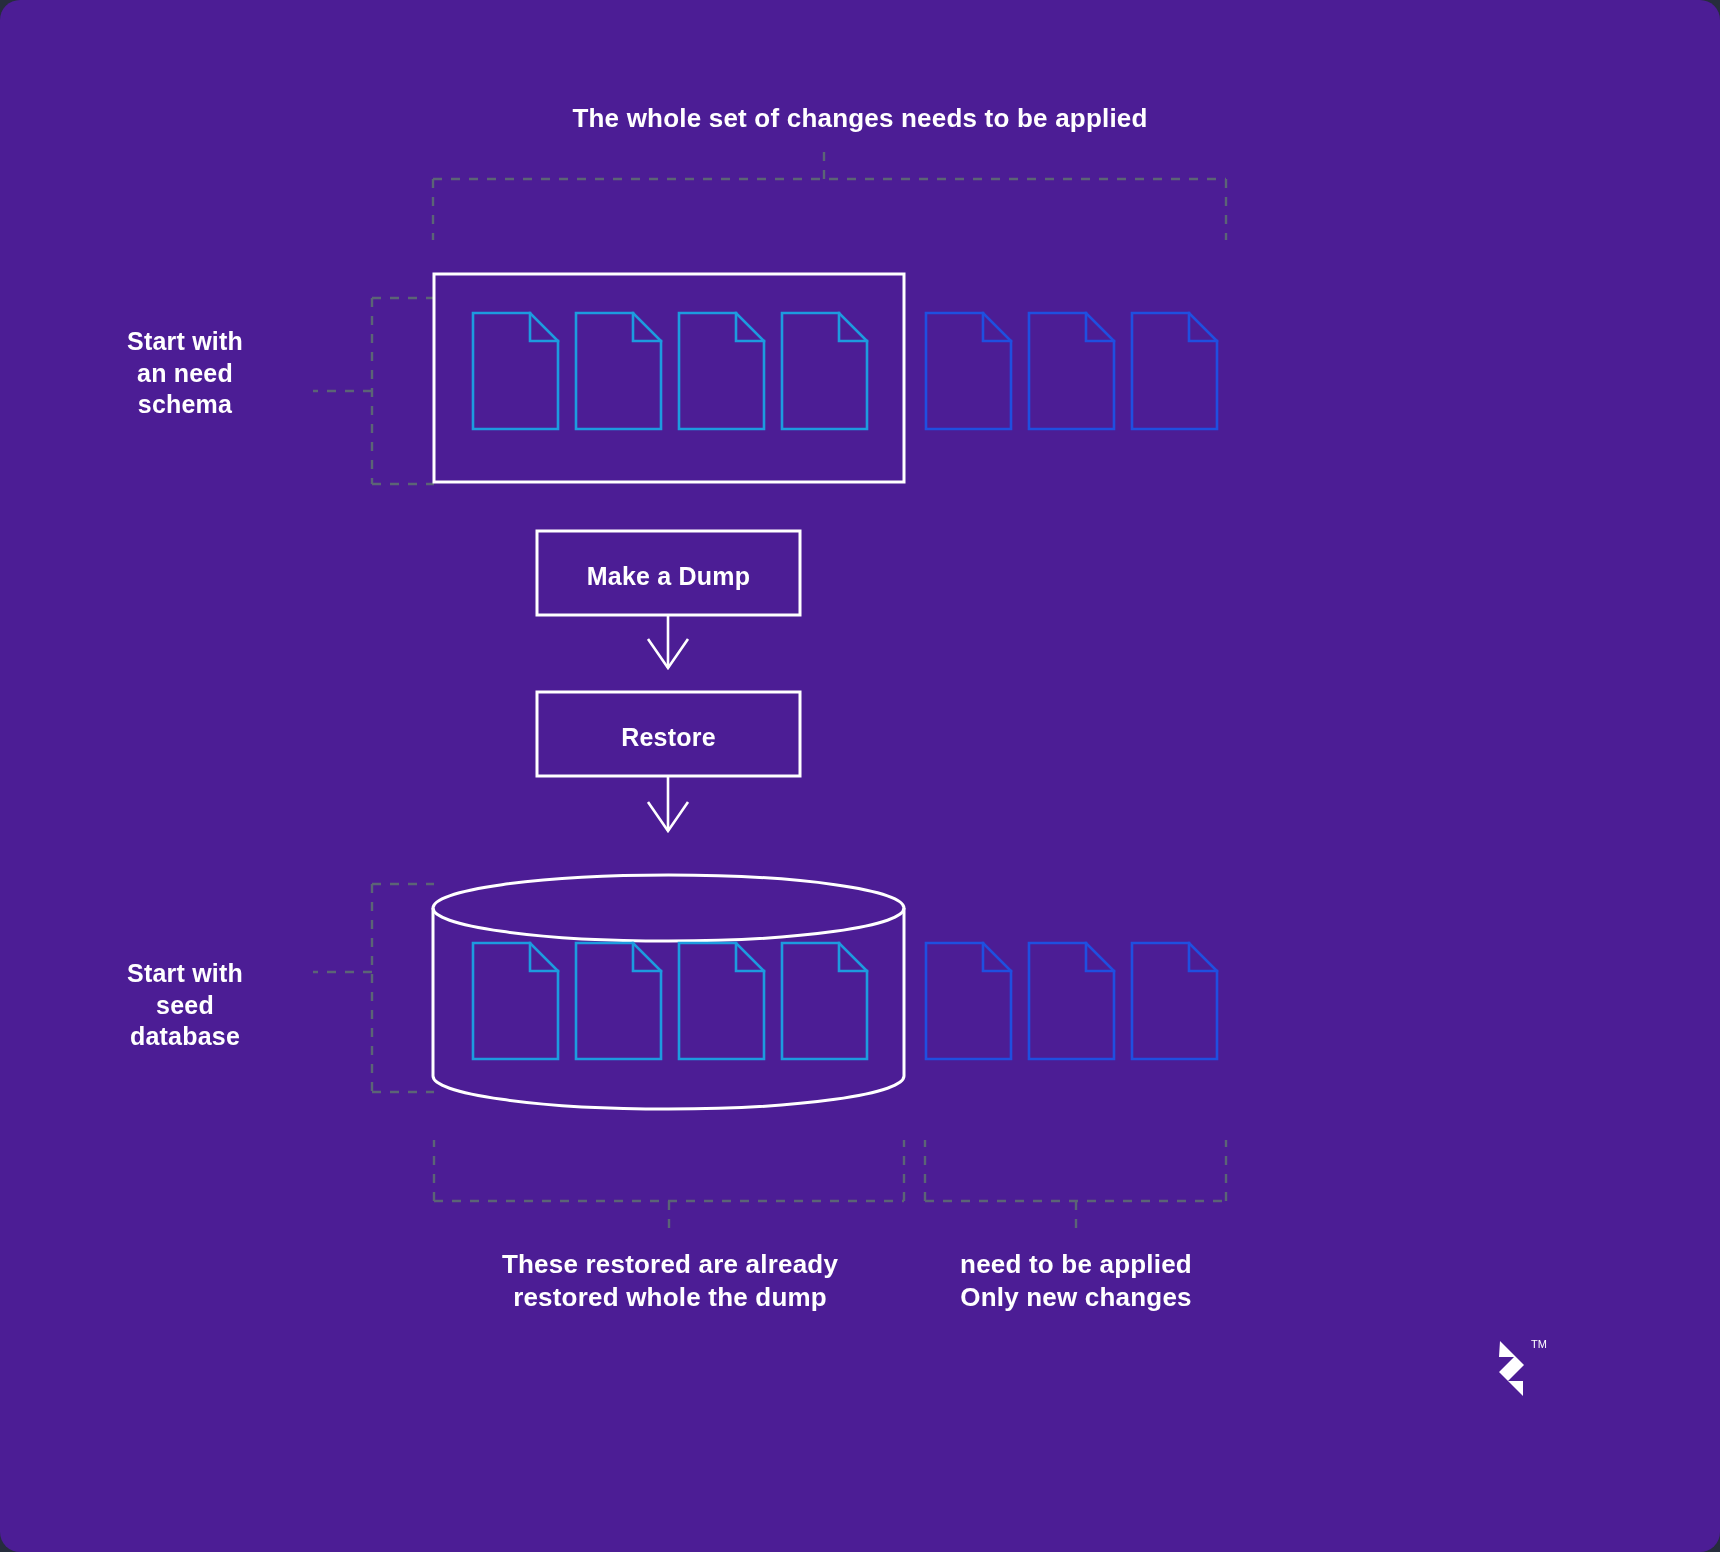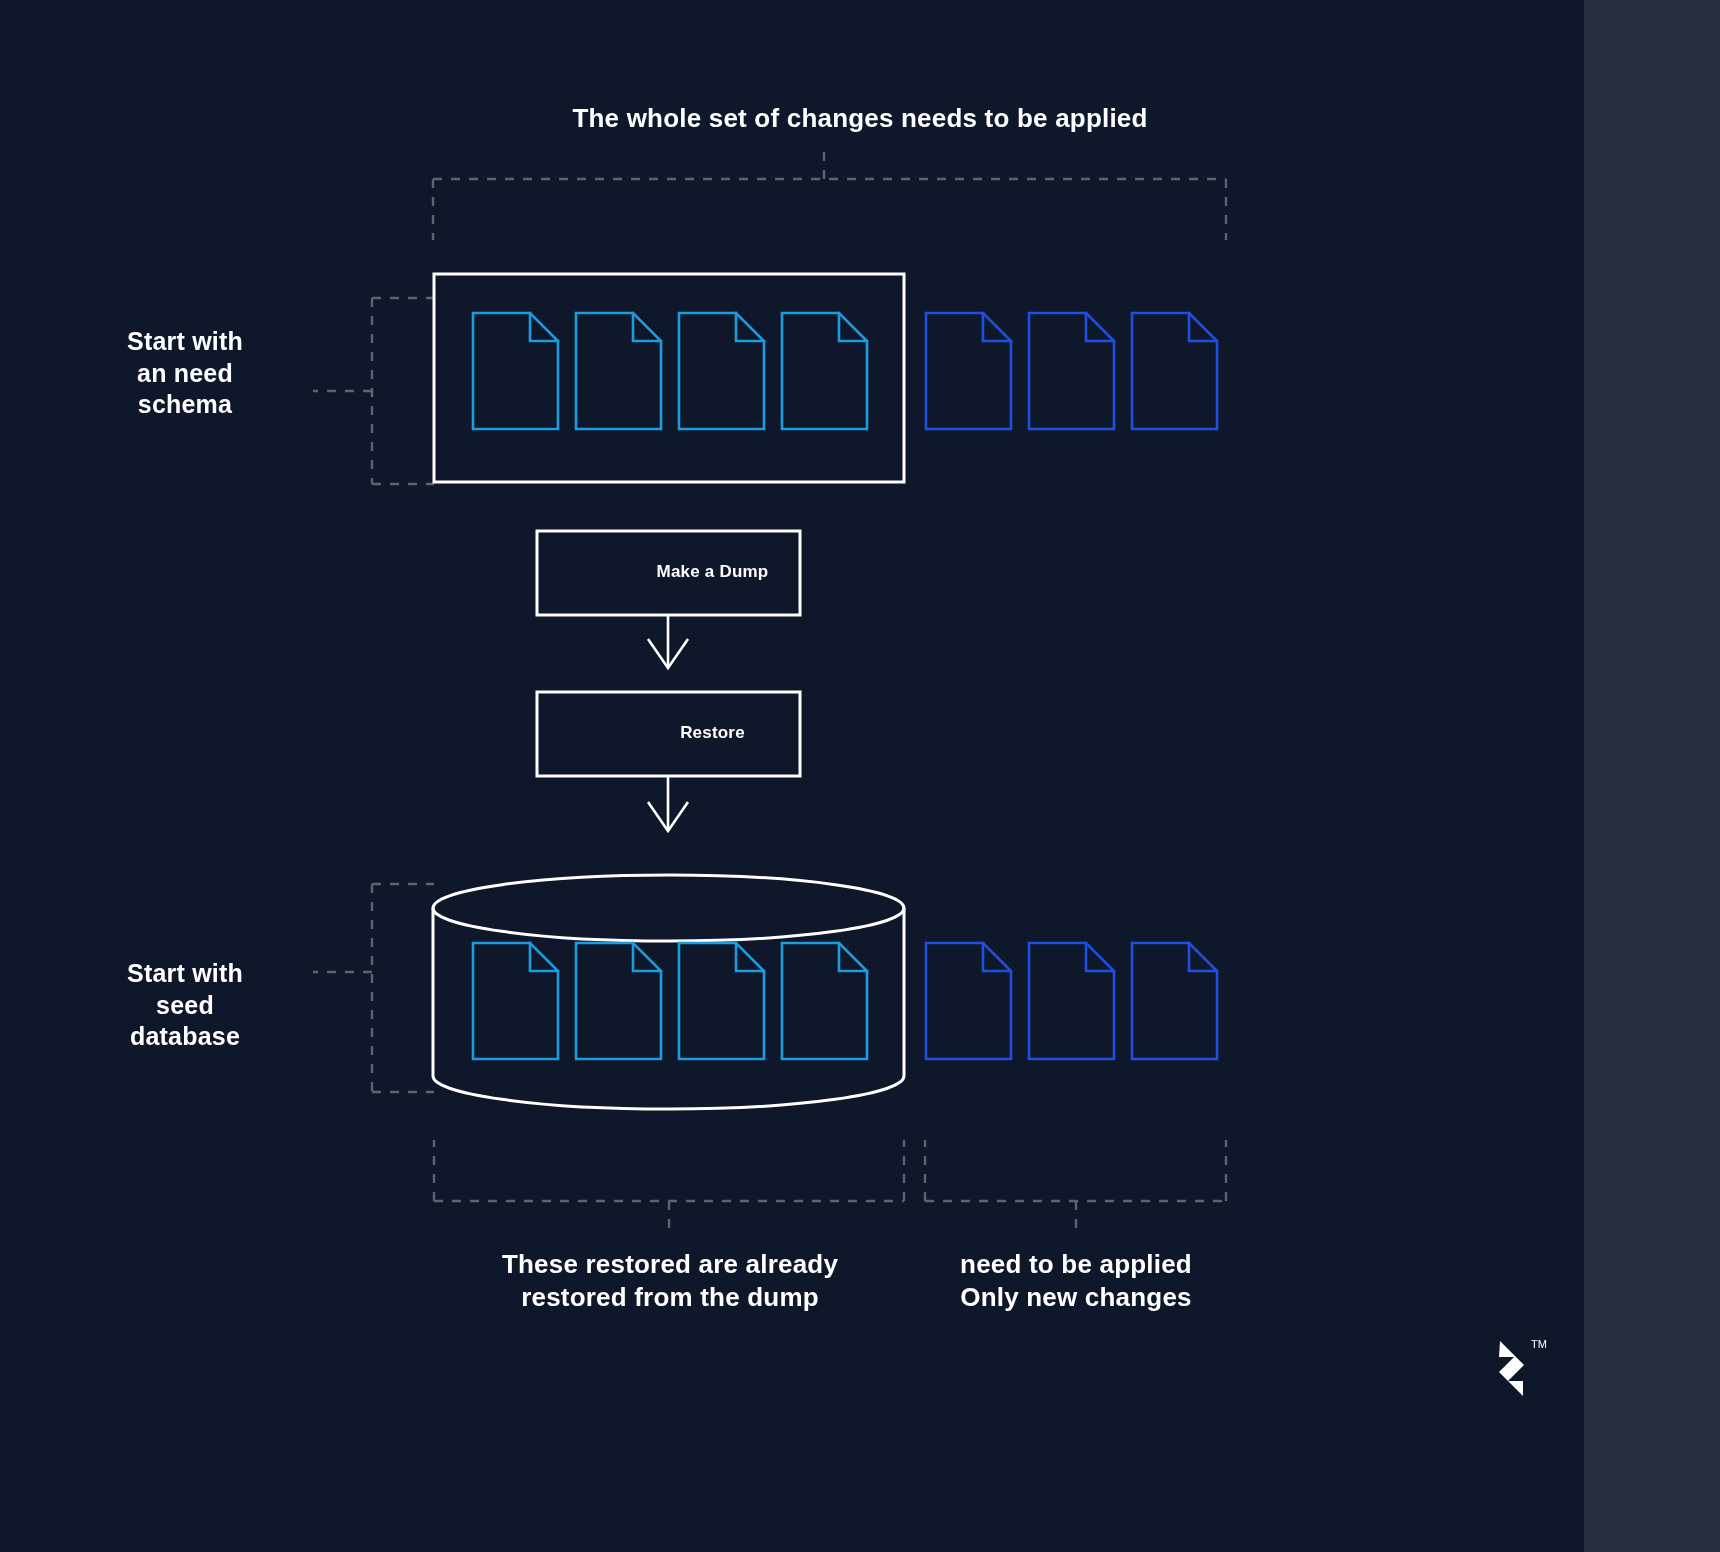--- a/index.html
+++ b/index.html
@@ -8,41 +8,42 @@
     background: #262d3d;
   }
   body {
     width: 1720px;
     height: 1552px;
     font-family: "Liberation Sans", sans-serif;
     overflow: hidden;
   }
   #stage {
     position: relative;
-    width: 1584px;
+    width: 1720px;
     height: 1552px;
-    background: #0f172a;
+    background: #4c1d95;
+    border-radius: 20px;
   }
   #stage svg {
     position: absolute;
     top: 0;
     left: 0;
   }
   .txt {
     position: absolute;
     color: #ffffff;
     font-weight: 700;
     letter-spacing: 0.2px;
     line-height: 1.26;
     text-align: center;
     white-space: pre;
   }
   .t-caption { font-size: 26px; font-weight: 700; }
   .t-side    { font-size: 25px; font-weight: 700; }
-  .t-box     { font-size: 17px; font-weight: 700; padding-left: 44px; }
+  .t-box     { font-size: 25px; font-weight: 700; }
   .t-foot    { font-size: 26px; font-weight: 700; }
   .logo-tm {
     position: absolute;
     color: #ffffff;
     font-size: 11px;
     font-weight: 400;
     font-family: "Liberation Sans", sans-serif;
   }
 </style>
 </head>
@@ -165,21 +166,21 @@
   <div class="txt t-box" style="left:537px; top:722px; width:263px;">Restore</div>
 
   <div style="position:absolute; left:60px; top:958px; width:250px; text-align:center;">
     <div class="txt t-side" style="position:static;">Start with</div>
     <div class="txt t-side" style="position:static;">seed</div>
     <div class="txt t-side" style="position:static;">database</div>
   </div>
 
   <div style="position:absolute; left:420px; top:1248px; width:500px; text-align:center;">
     <div class="txt t-foot" style="position:static;">These restored are already</div>
-    <div class="txt t-foot" style="position:static;">restored from the dump</div>
+    <div class="txt t-foot" style="position:static;">restored whole the dump</div>
   </div>
 
   <div style="position:absolute; left:876px; top:1248px; width:400px; text-align:center;">
     <div class="txt t-foot" style="position:static;">need to be applied</div>
     <div class="txt t-foot" style="position:static;">Only new changes</div>
   </div>
 
   <div class="logo-tm" style="left:1531px; top:1338px;">TM</div>
 
 </div>

